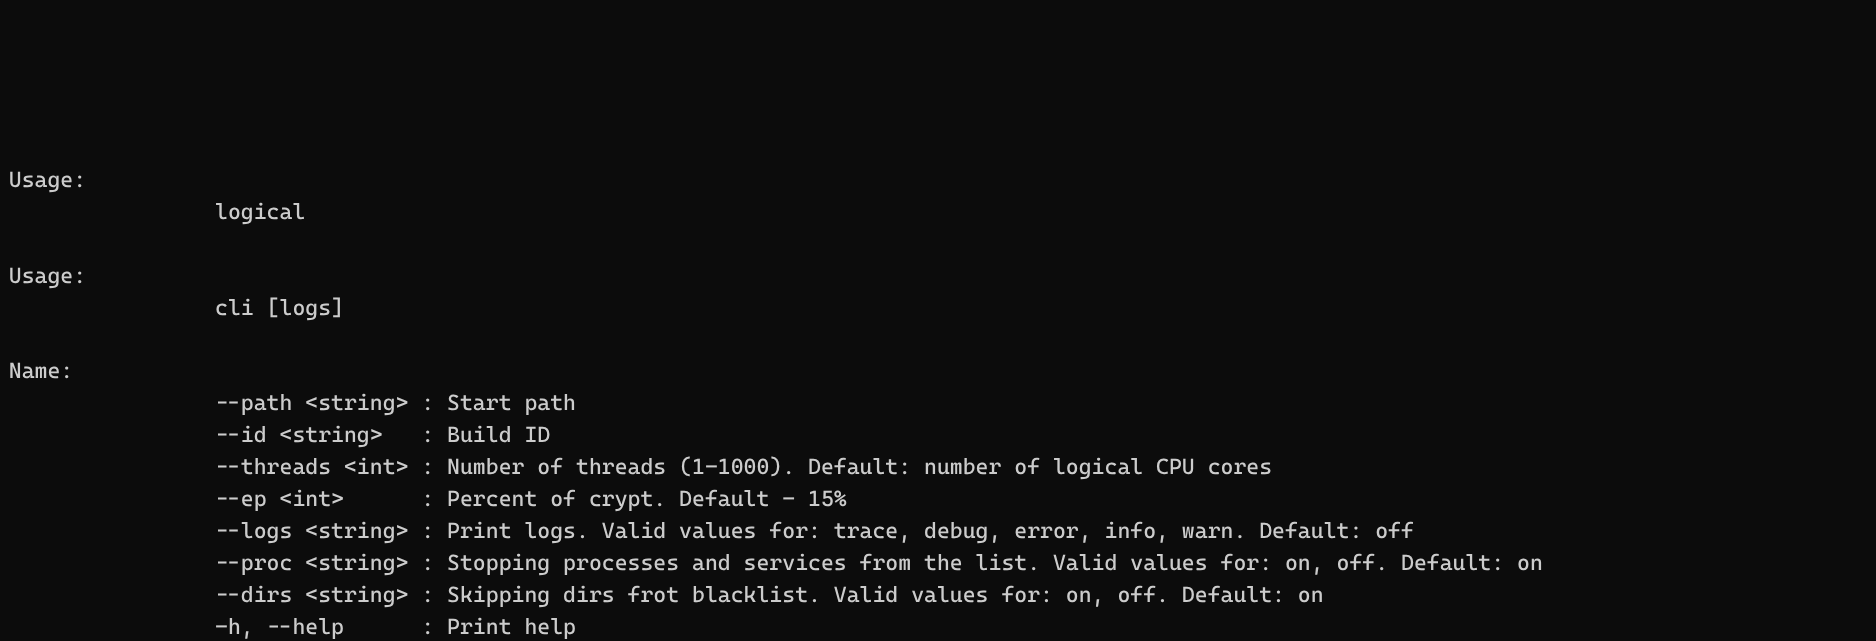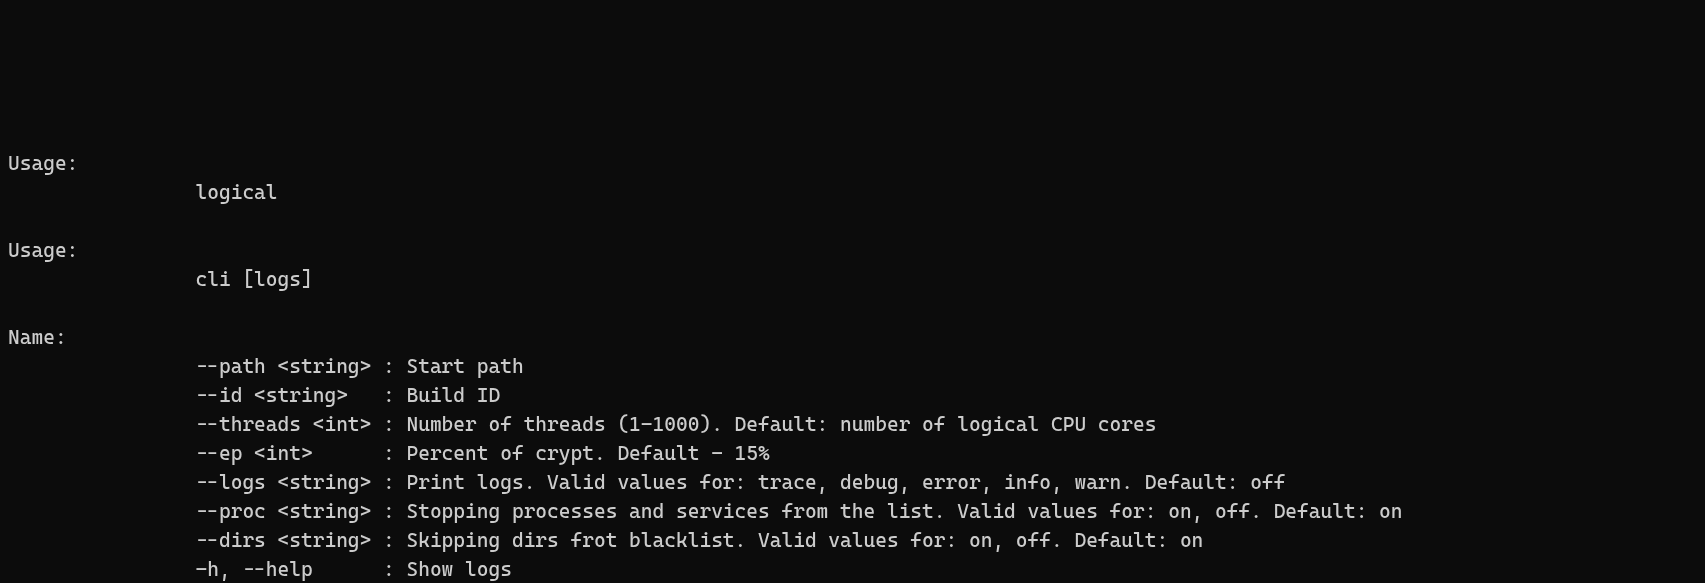--- a/index.html
+++ b/index.html
@@ -42,20 +42,20 @@
 <span class="indented">        <span>cli [logs]</span></span>
 <span class="blank-line"></span>
 <span>Name:</span>
 <span class="indented">        <span>--path &lt;string&gt; : Start path</span></span>
 <span class="indented">        <span>--id &lt;string&gt;   : Build ID</span></span>
 <span class="indented">        <span>--threads &lt;int&gt; : Number of threads (1-1000). Default: number of logical CPU cores</span></span>
 <span class="indented">        <span>--ep &lt;int&gt;      : Percent of crypt. Default - 15%</span></span>
 <span class="indented">        <span>--logs &lt;string&gt; : Print logs. Valid values for: trace, debug, error, info, warn. Default: off</span></span>
 <span class="indented">        <span>--proc &lt;string&gt; : Stopping processes and services from the list. Valid values for: on, off. Default: on</span></span>
 <span class="indented">        <span>--dirs &lt;string&gt; : Skipping dirs frot blacklist. Valid values for: on, off. Default: on</span></span>
-<span class="indented">        <span>-h, --help      : Show logs</span></span>
+<span class="indented">        <span>-h, --help      : Print help</span></span>
 <span class="blank-line"></span>
 
 
 </div>
 
 
 
 
 </body></html>

